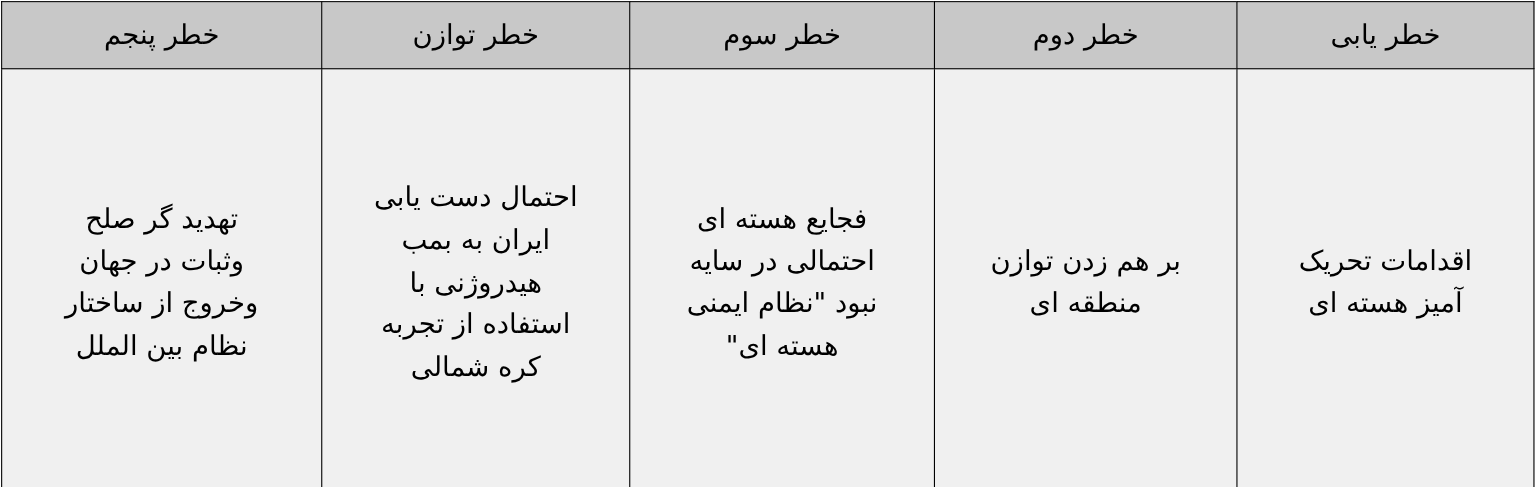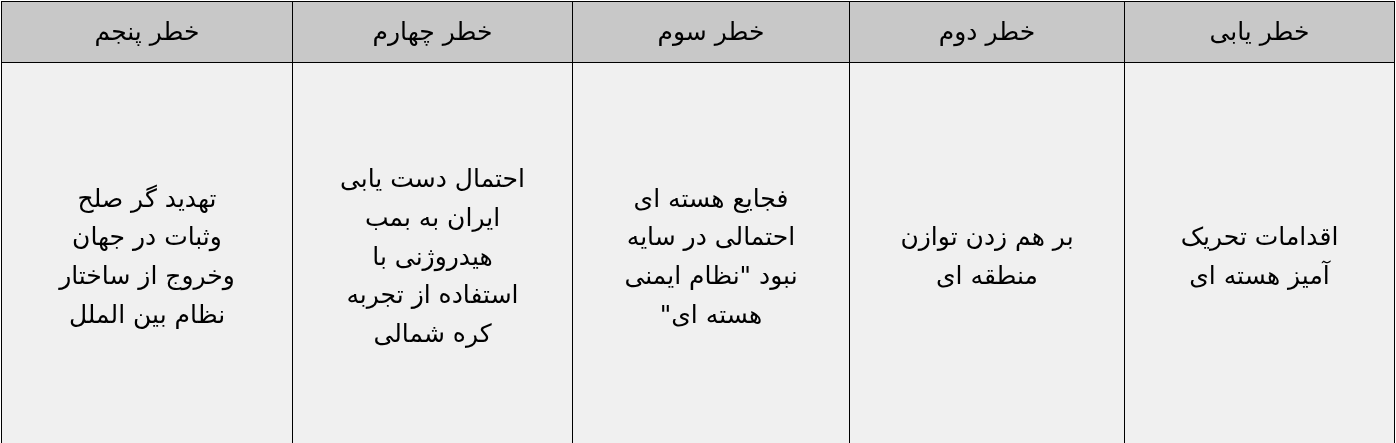--- a/index.html
+++ b/index.html
@@ -79,21 +79,21 @@
         <th>
           <span class="cell-text">خطر یابی</span>
         </th>
         <th>
           <span class="cell-text">خطر دوم</span>
         </th>
         <th>
           <span class="cell-text">خطر سوم</span>
         </th>
         <th>
-          <span class="cell-text">خطر چهارم</span>
+          <span class="cell-text">خطر توازن</span>
         </th>
         <th>
           <span class="cell-text">خطر پنجم</span>
         </th>
       </tr>
     </thead>
     <tbody>
       <tr>
         <td>
           <span class="cell-text">اقدامات تحریک

